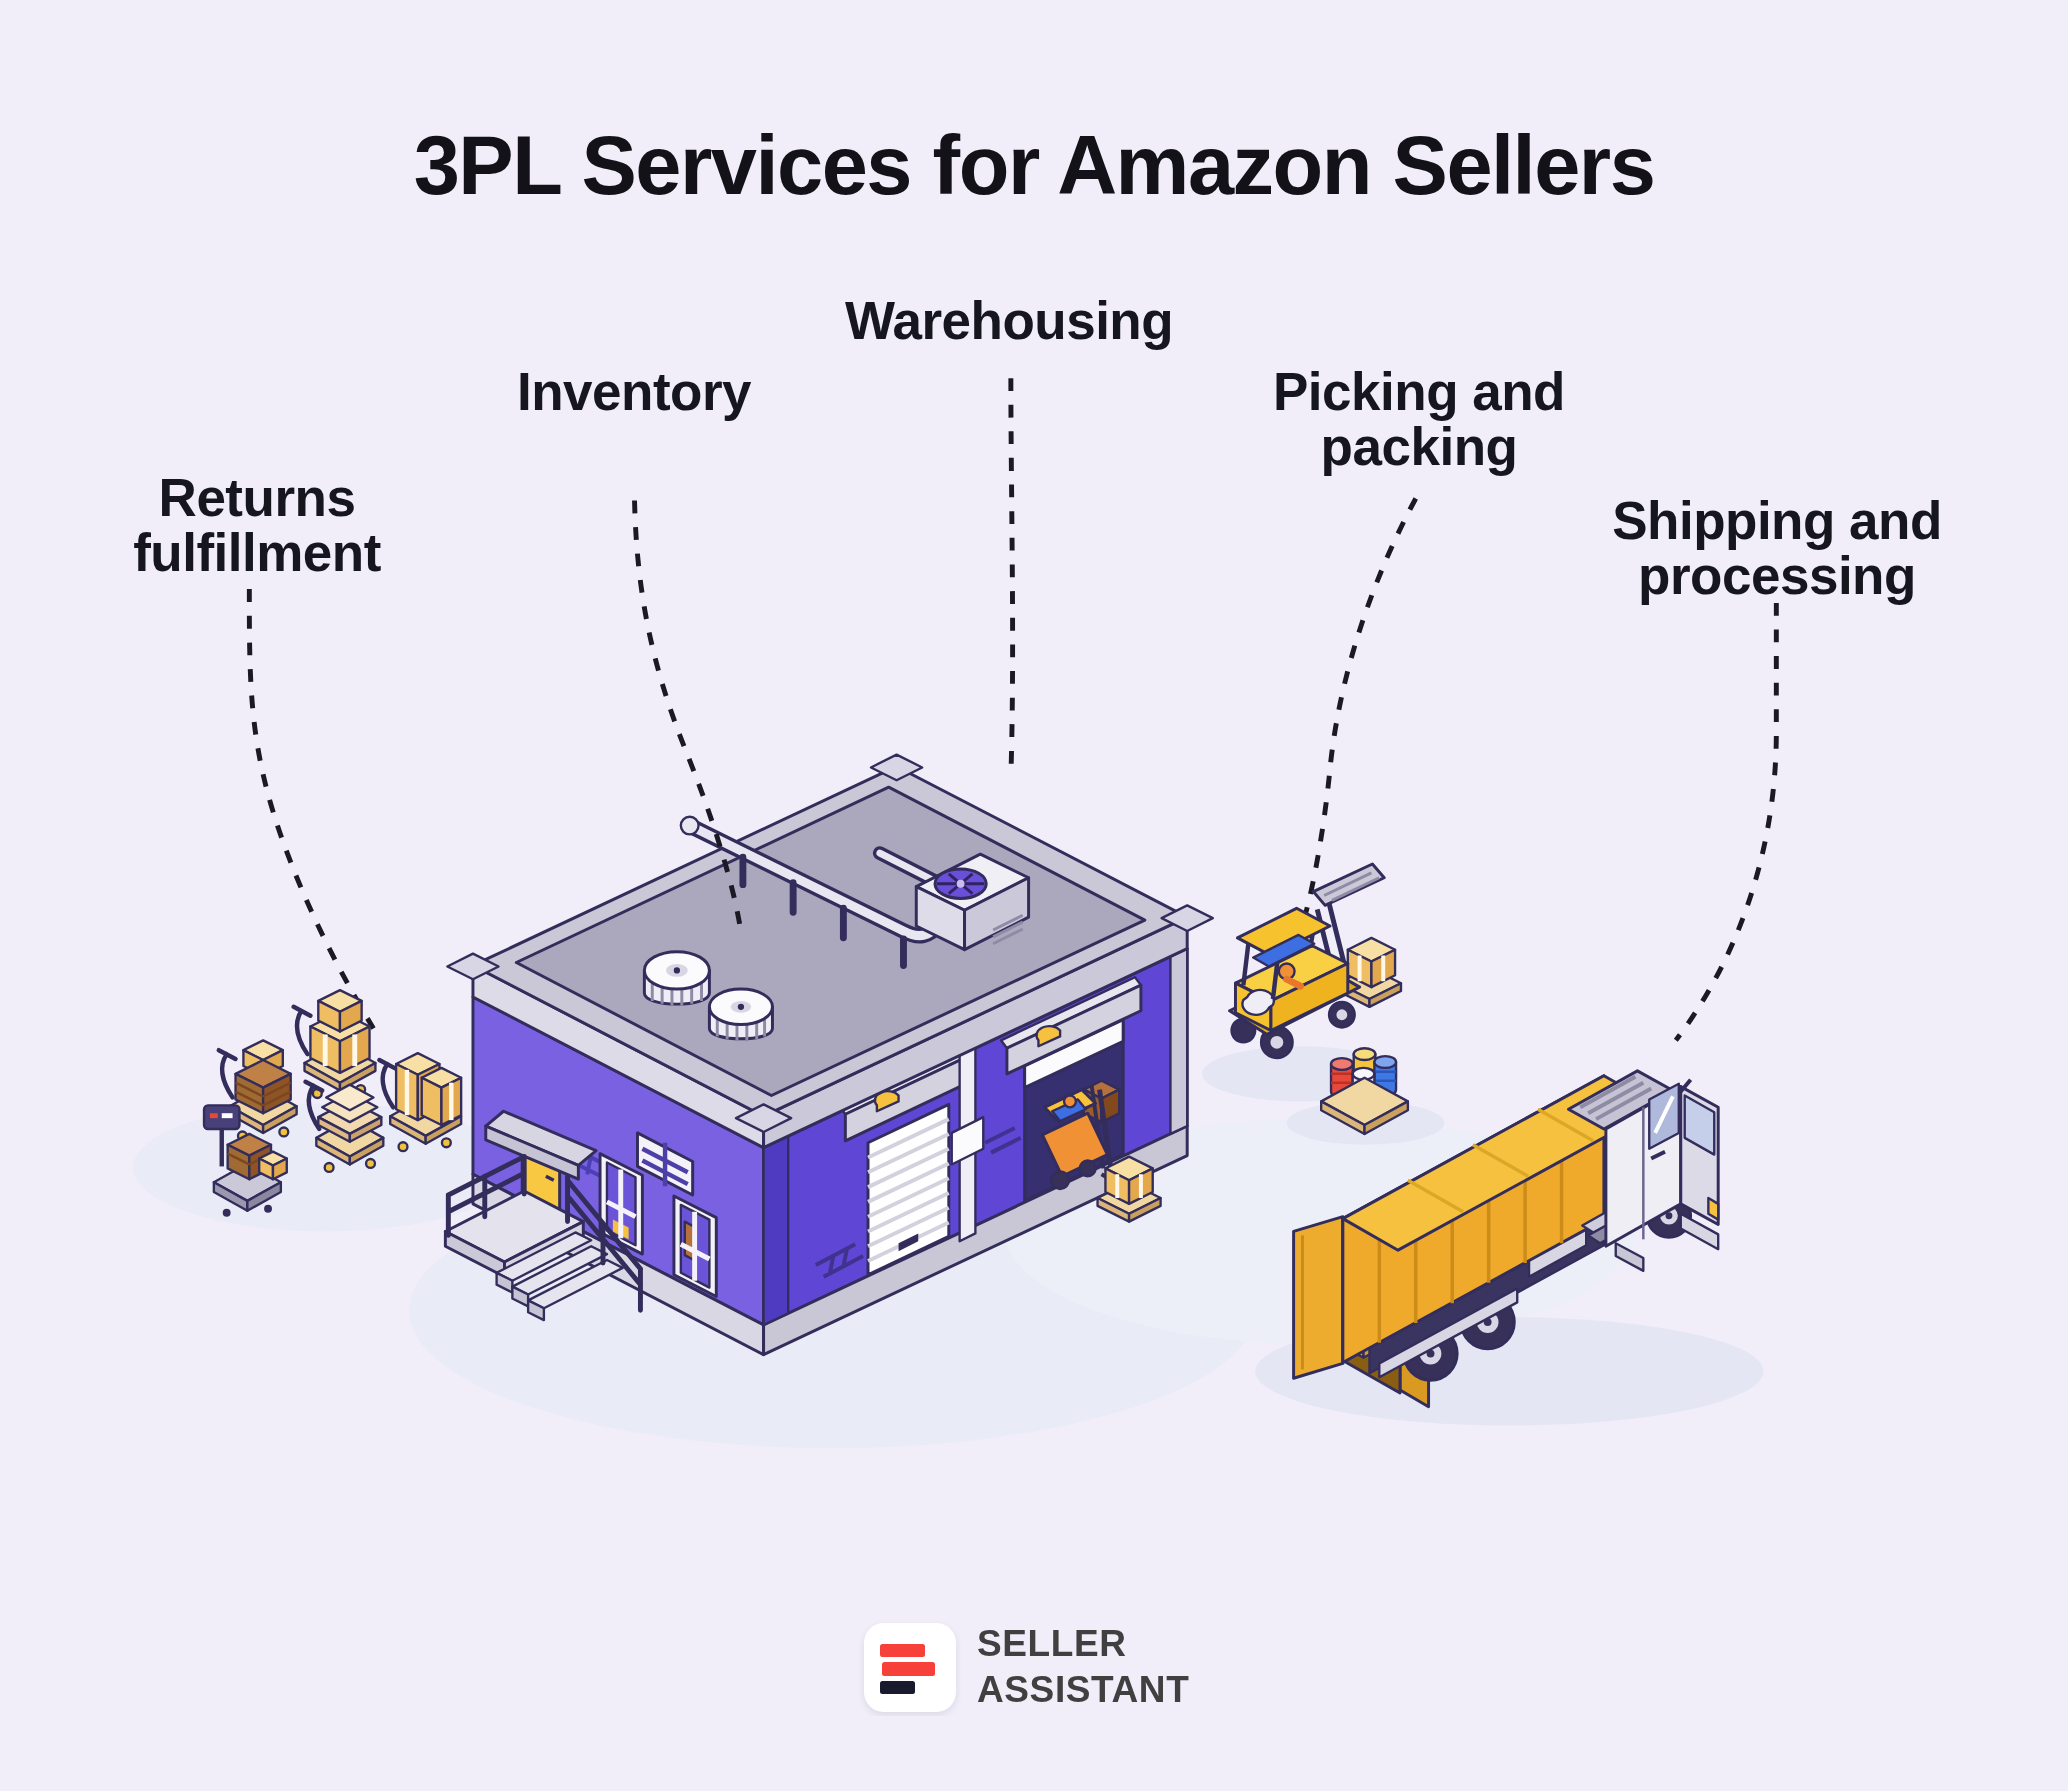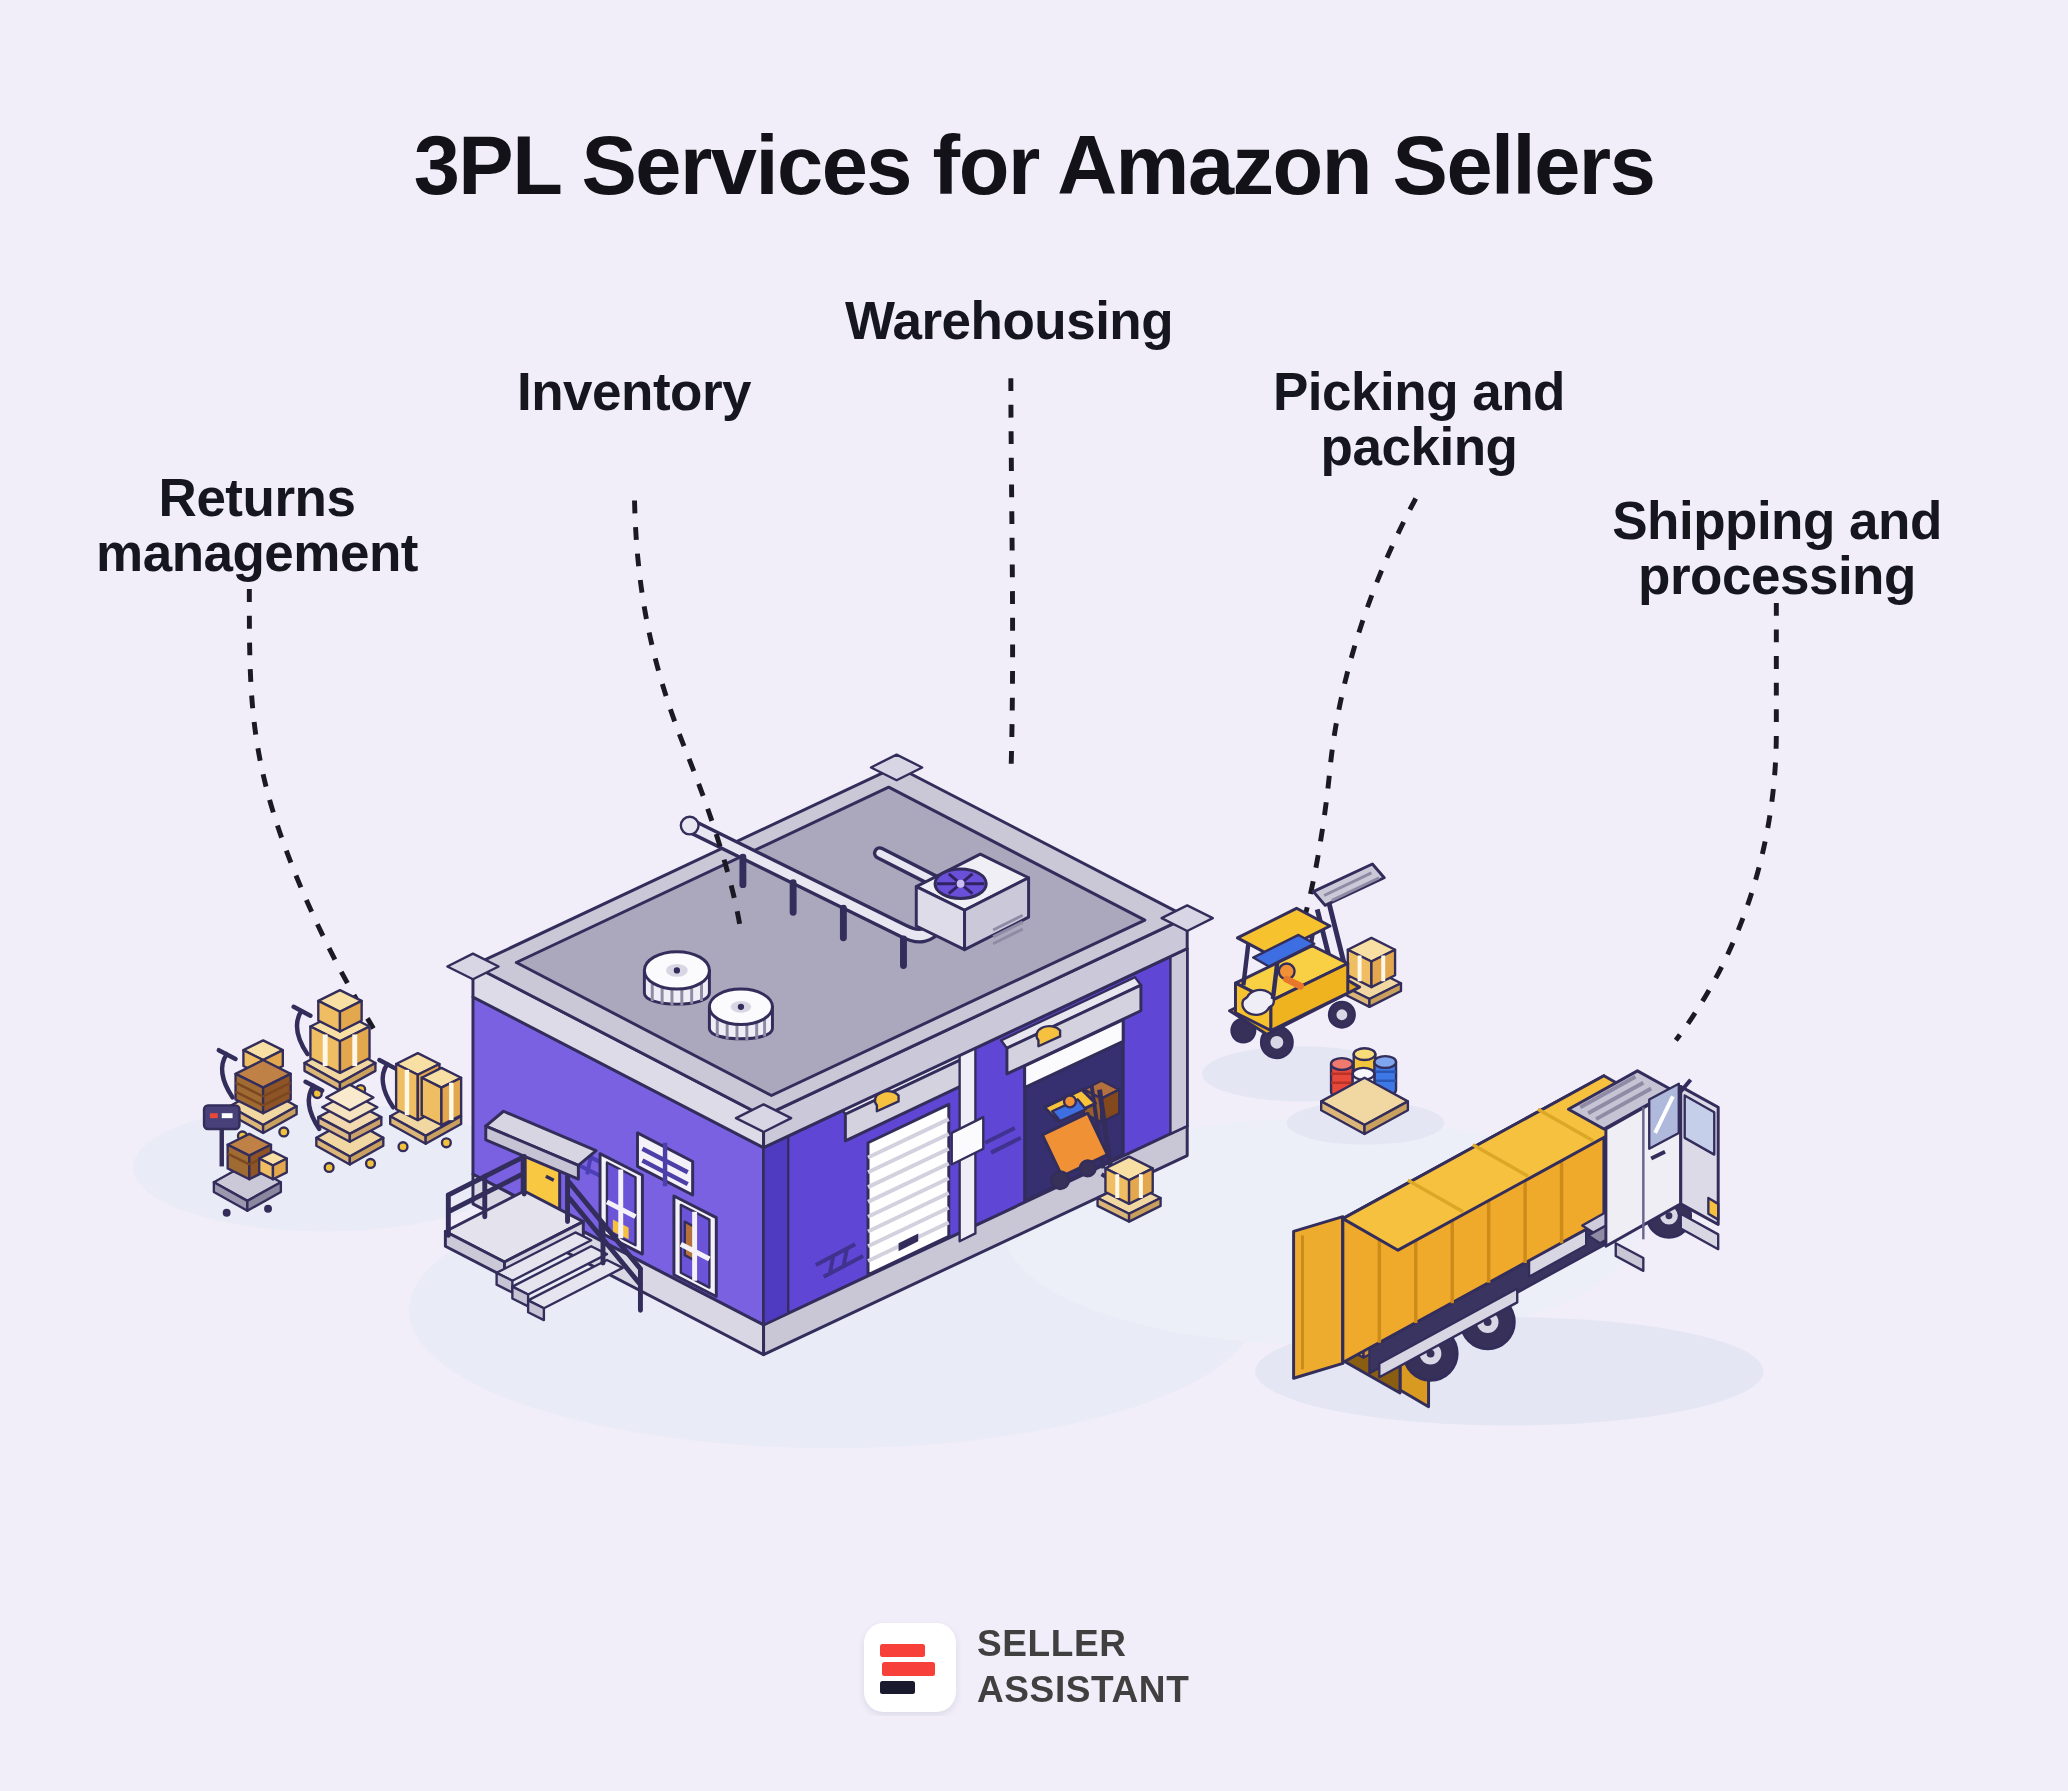--- a/index.html
+++ b/index.html
@@ -47,21 +47,21 @@
   </div>
   <div class="label lbl-inventory">
     <span>Inventory</span>
   </div>
   <div class="label lbl-picking">
     <span>Picking and</span>
     <span>packing</span>
   </div>
   <div class="label lbl-returns">
     <span>Returns</span>
-    <span>management</span>
+    <span>fulfillment</span>
   </div>
   <div class="label lbl-shipping">
     <span>Shipping and</span>
     <span>processing</span>
   </div>
 
   <svg class="scene" width="2069" height="1792" viewBox="0 0 2100 1819">
 
     <g>
       <ellipse cx="845" cy="1330" rx="430" ry="140" fill="#E9EBF6"></ellipse>

